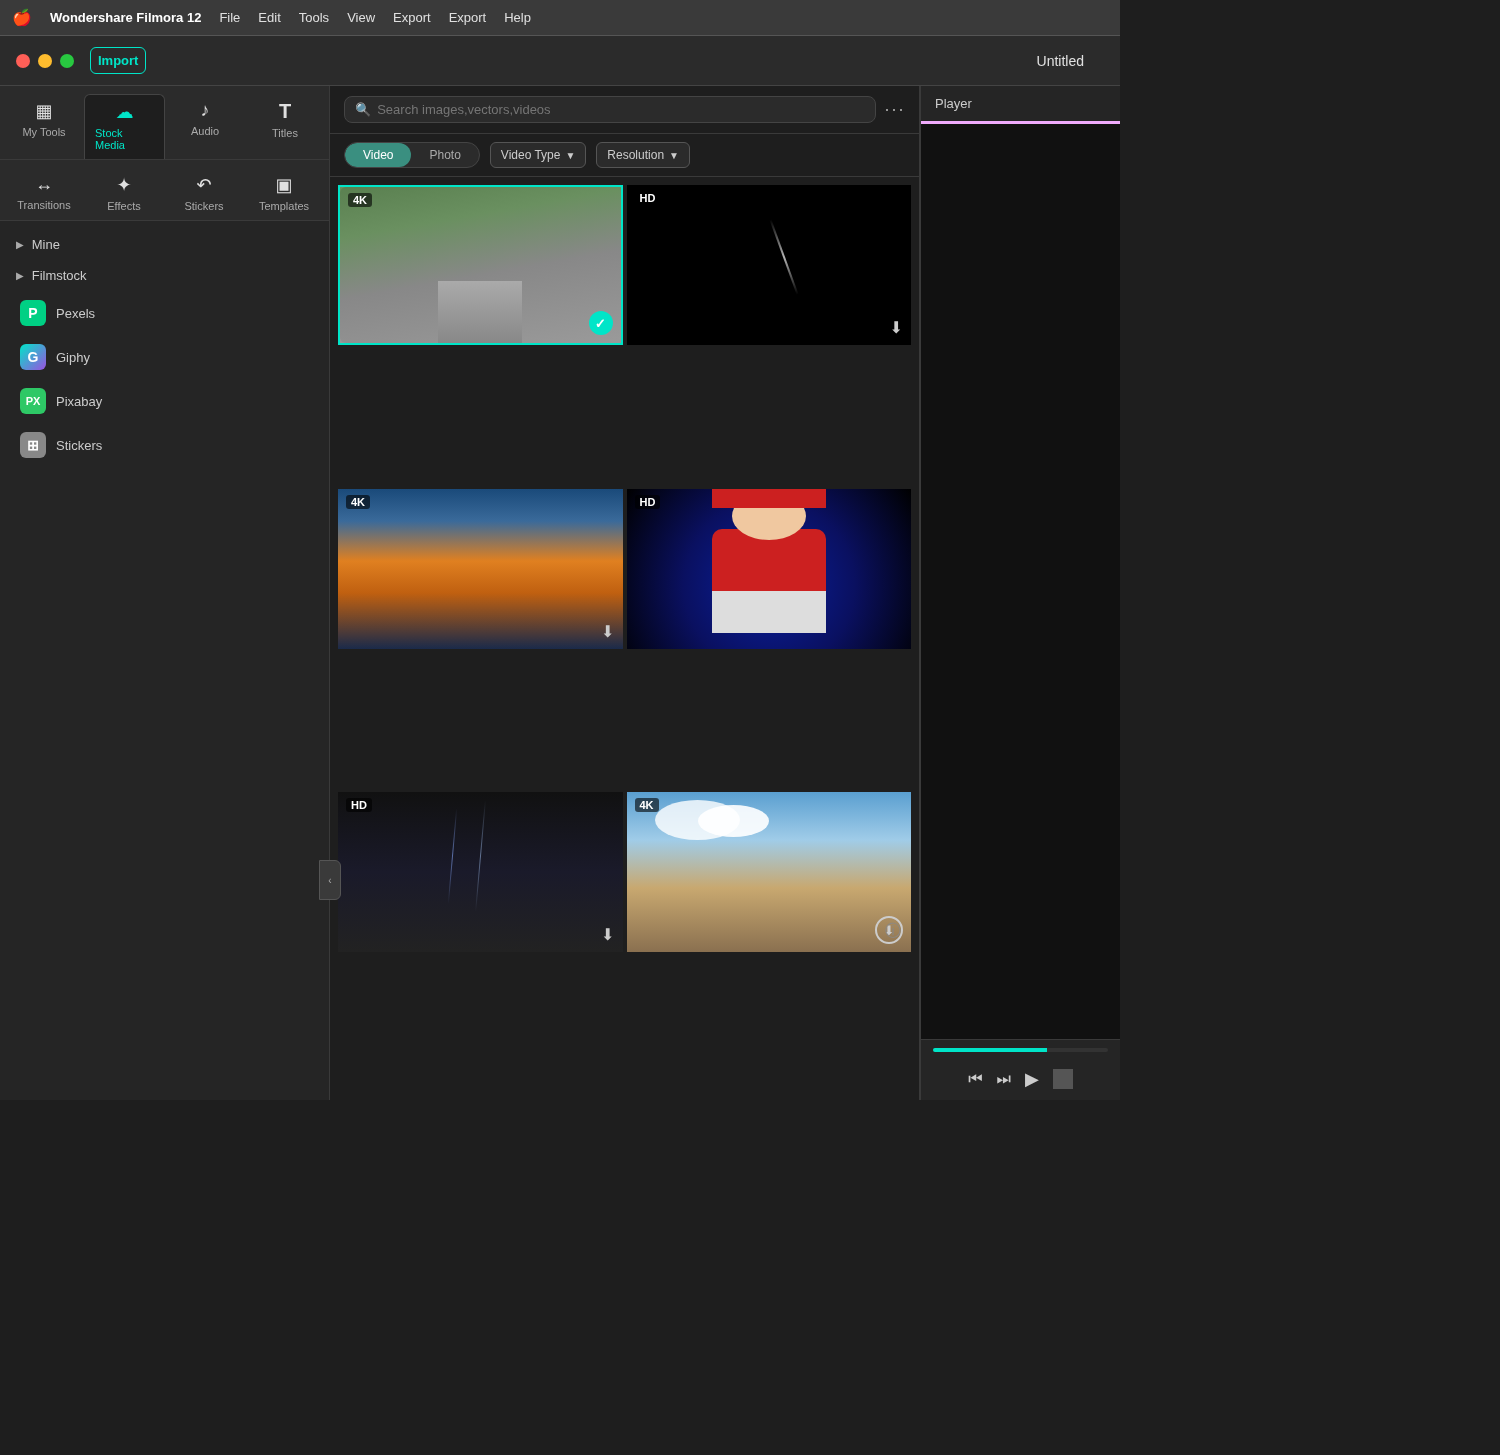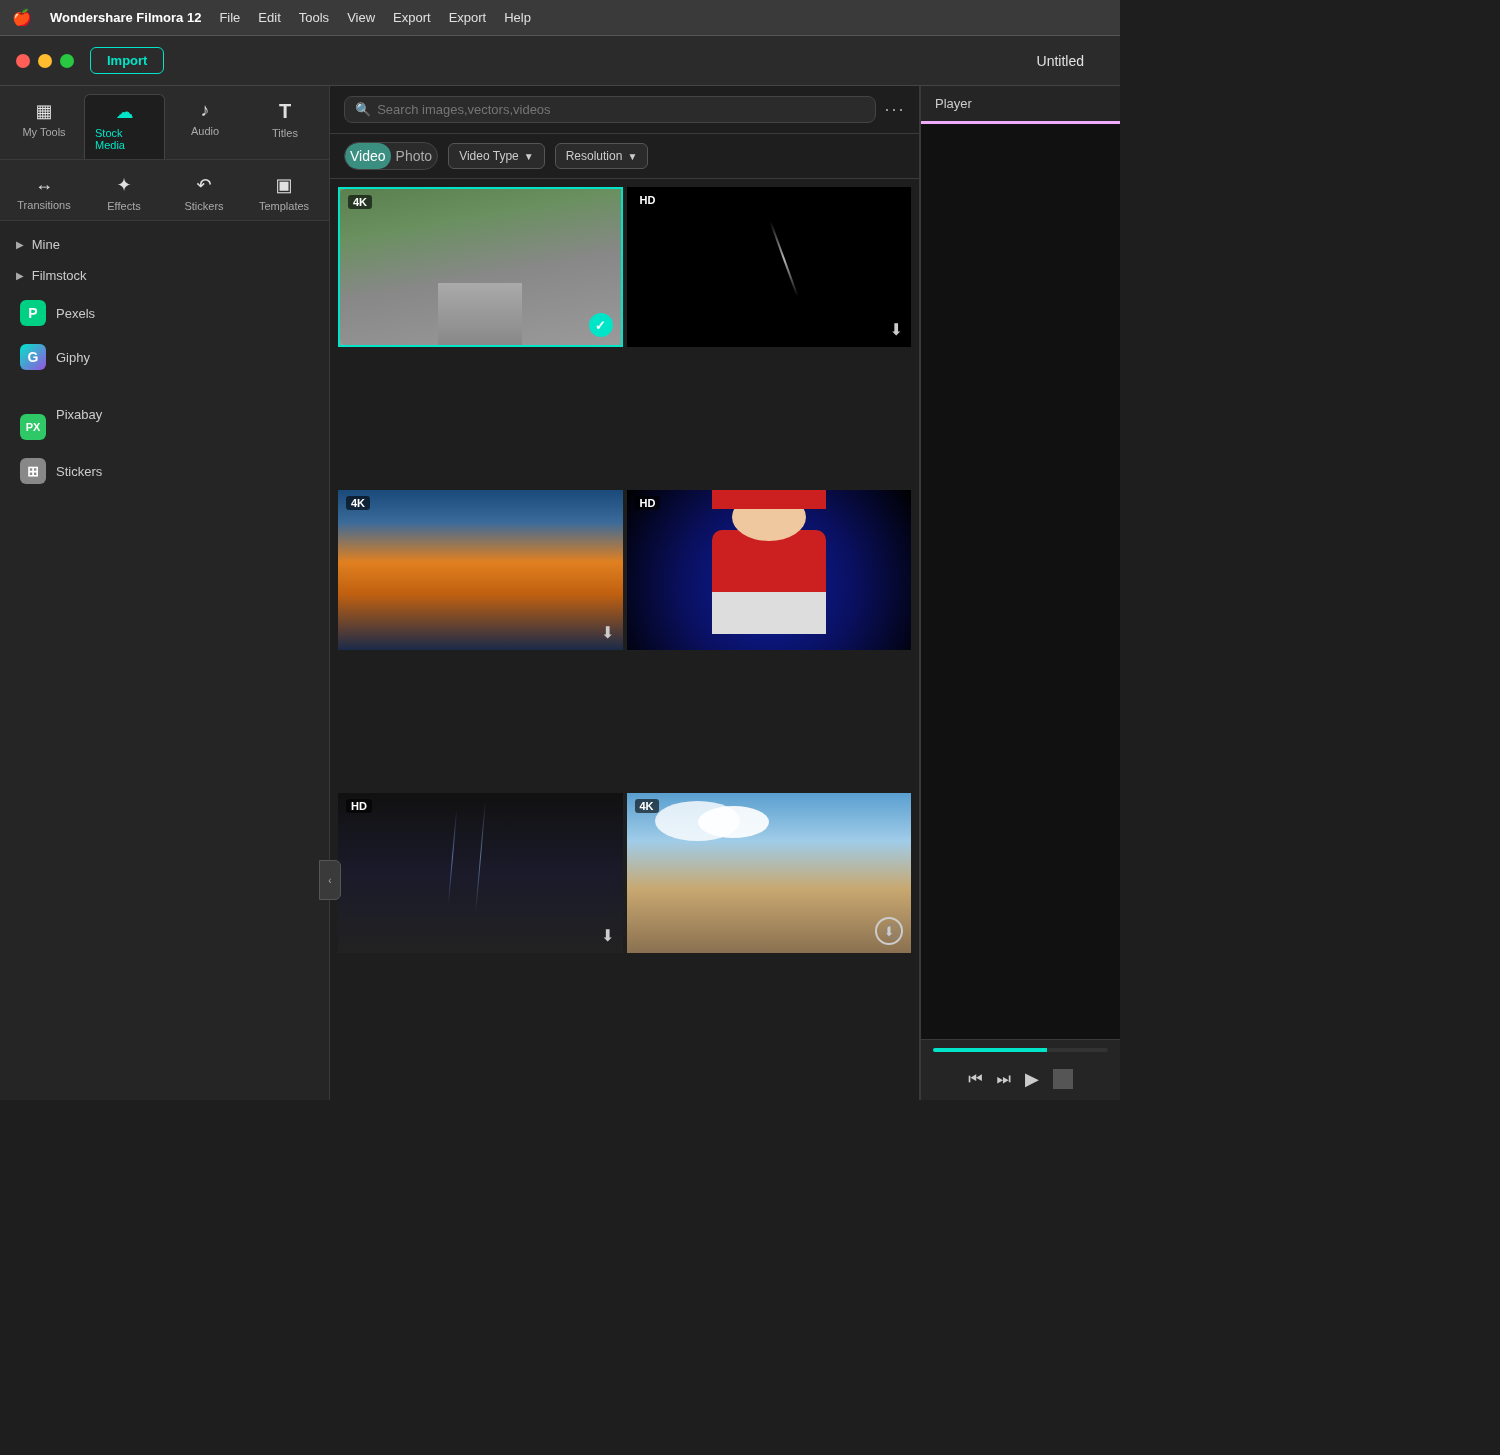--- a/index.html
+++ b/index.html
@@ -60,21 +60,21 @@
       cursor: pointer;
     }
     .wc-close { background: #ff5f57; }
     .wc-min { background: #febc2e; }
     .wc-max { background: #28c840; }
     .import-btn {
       background: transparent;
       border: 1.5px solid #00e5c8;
       color: #00e5c8;
       border-radius: 6px;
-      padding: 5px 16px;
+      padding: 5px 7px;
       font-size: 13px;
       font-weight: 600;
       cursor: pointer;
     }
     .titlebar-spacer { flex: 1; }
     .titlebar-title {
       color: #e0e0e0;
       font-size: 14px;
       font-weight: 500;
       margin-right: 20px;
@@ -163,21 +163,21 @@
       height: 26px;
       border-radius: 6px;
       display: flex;
       align-items: center;
       justify-content: center;
       font-size: 14px;
       font-weight: bold;
     }
     .icon-pexels { background: #00d084; color: #fff; }
     .icon-giphy { background: linear-gradient(135deg, #00e5c8, #9b51e0); color: #fff; }
-    .icon-pixabay { background: #2ec866; color: #fff; margin-top: 26px; }
+    .icon-pixabay { background: #2ec866; color: #fff; }
     .icon-unsplash { background: #888; color: #fff; }
 
     .collapse-btn {
       position: absolute;
       bottom: 50%;
       right: -12px;
       width: 22px;
       height: 40px;
       background: #3a3a3a;
       border: 1px solid #555;
@@ -248,22 +248,22 @@
       border-bottom: 1px solid #3a3a3a;
     }
     .filter-toggle {
       display: flex;
       background: #2b2b2b;
       border-radius: 20px;
       overflow: hidden;
       border: 1px solid #444;
     }
     .filter-btn {
-      padding: 5px 5px;
-      font-size: 14px;
+      padding: 5px 18px;
+      font-size: 12px;
       color: #aaa;
       cursor: pointer;
       border: none;
       background: transparent;
     }
     .filter-btn.active {
       background: #3a8f80;
       color: #fff;
       border-radius: 20px;
     }

